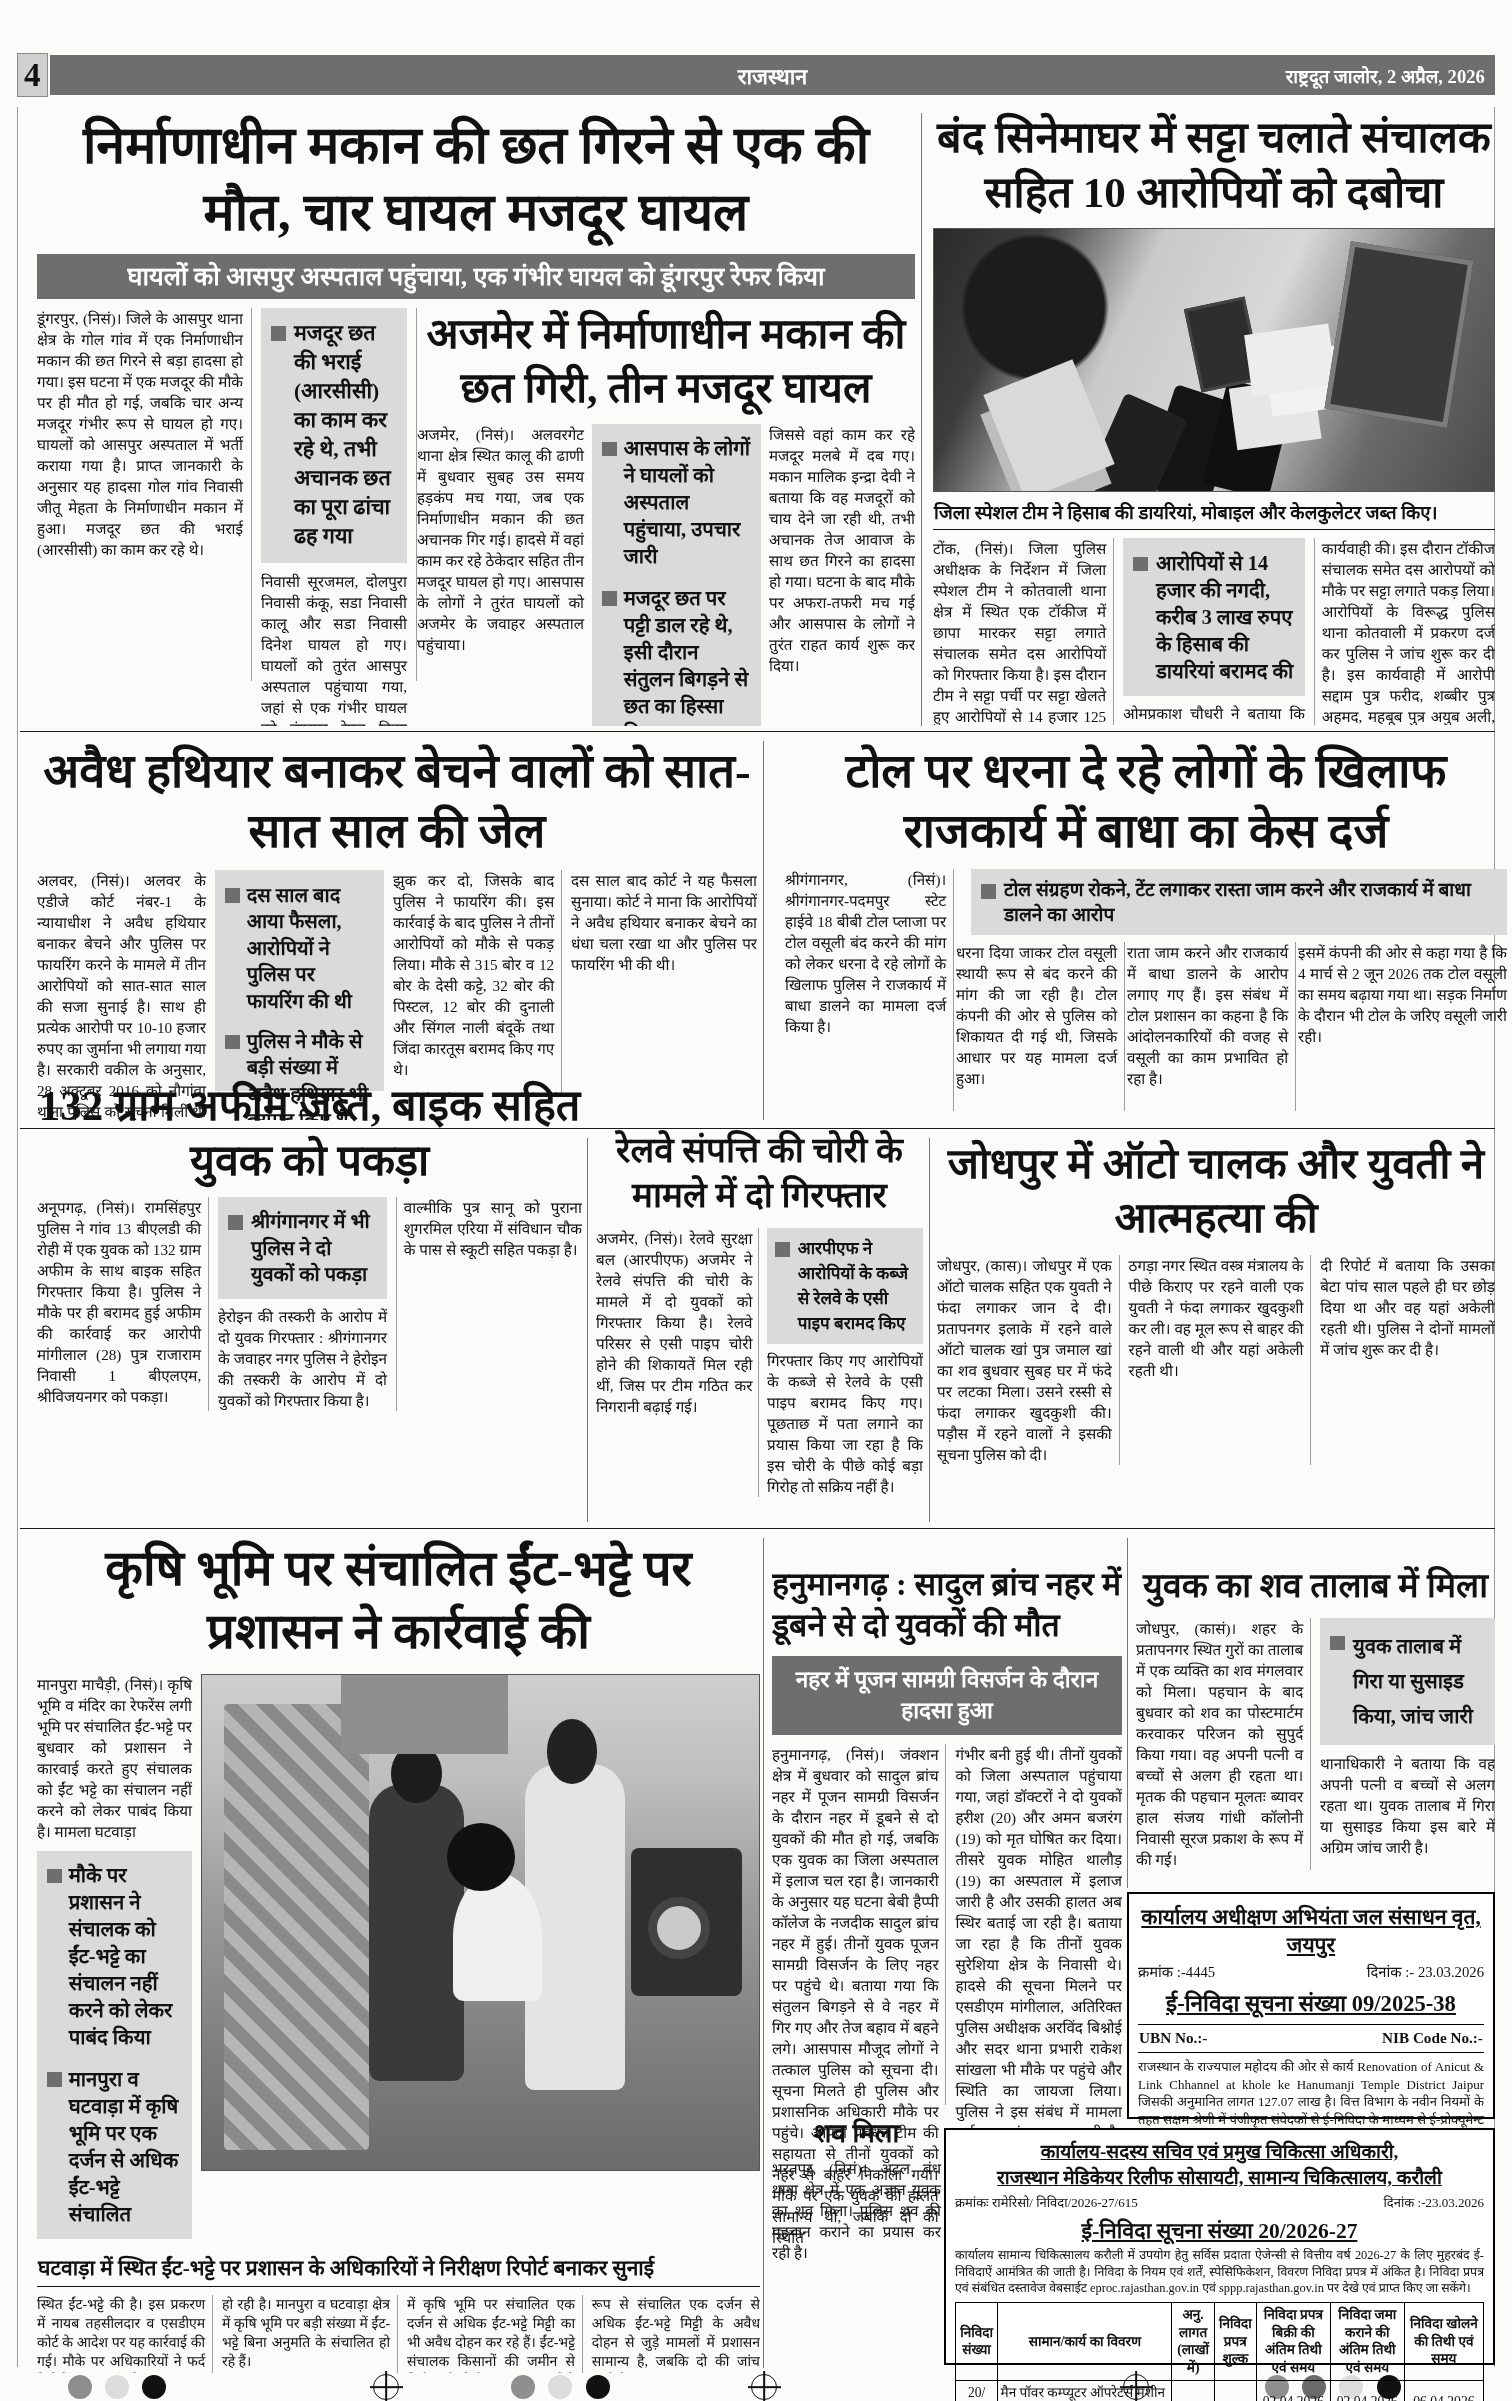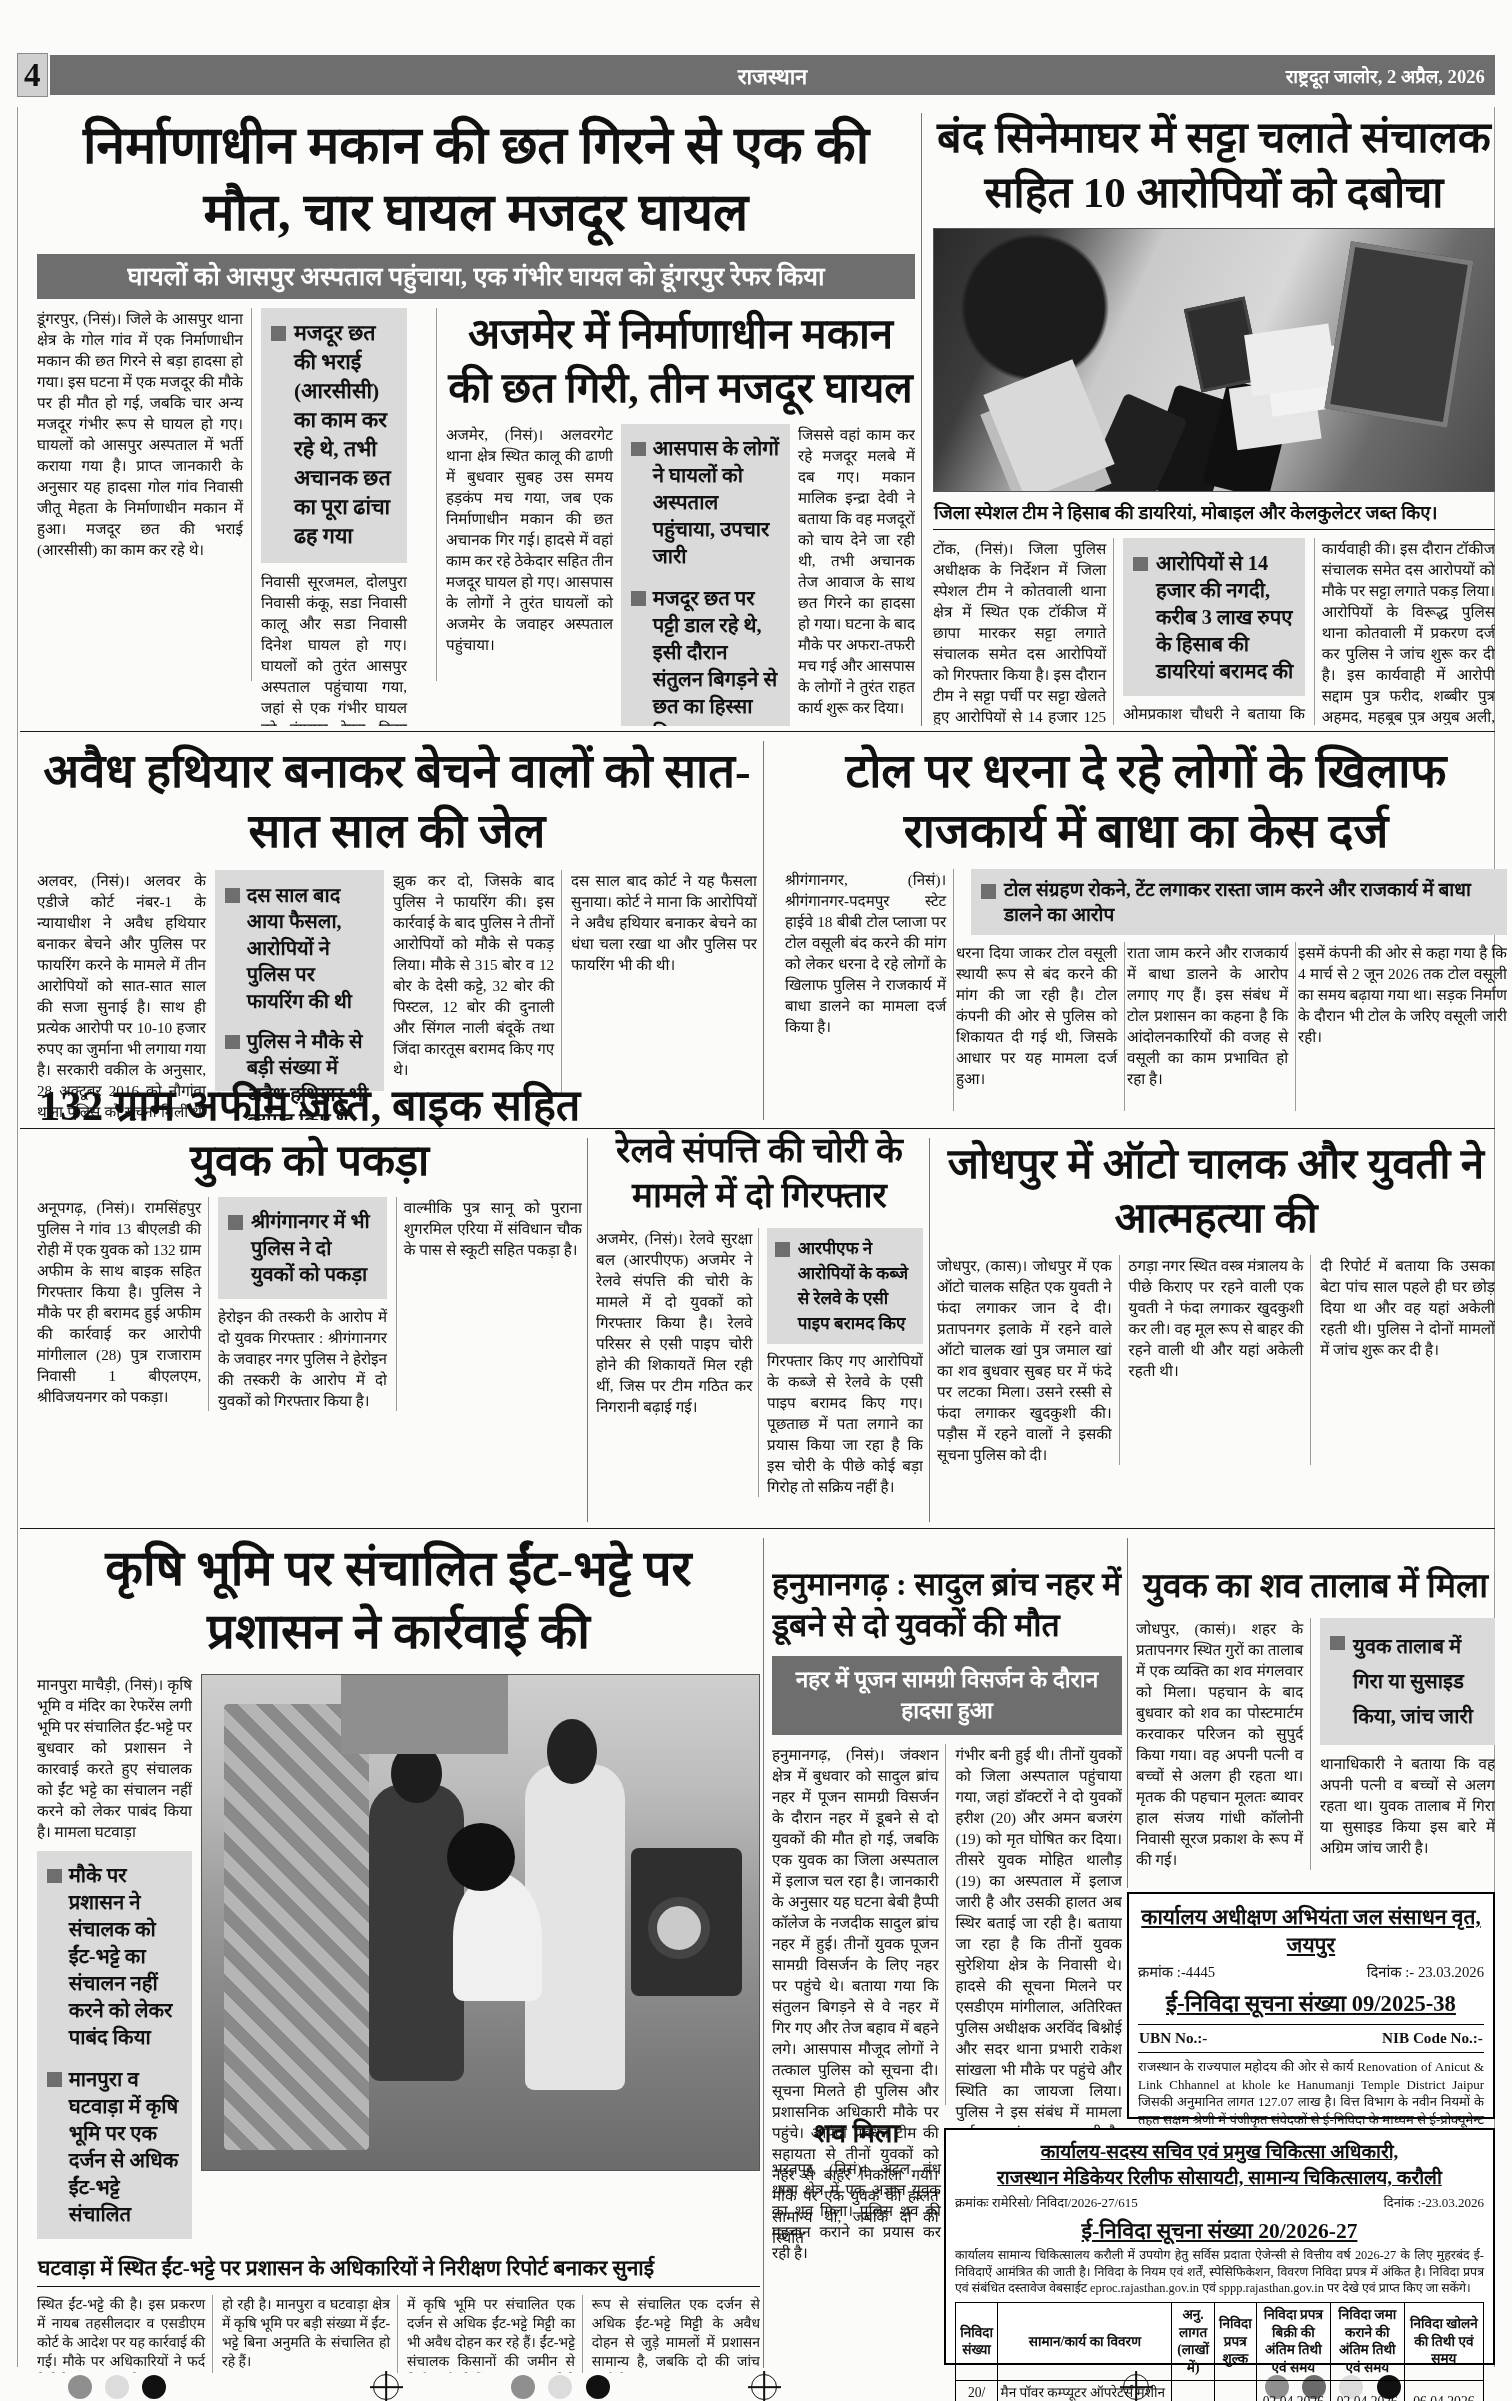--- a/index.html
+++ b/index.html
@@ -71,21 +71,21 @@
     <div class="cols" style="margin-top:9px;gap:9px;height:373px;">
       <div class="bodytxt colrule" style="width:215px;padding-right:8px;">डूंगरपुर, (निसं)। जिले के आसपुर थाना क्षेत्र के गोल गांव में एक निर्माणाधीन मकान की छत गिरने से बड़ा हादसा हो गया। इस घटना में एक मजदूर की मौके पर ही मौत हो गई, जबकि चार अन्य मजदूर गंभीर रूप से घायल हो गए। घायलों को आसपुर अस्पताल में भर्ती कराया गया है। प्राप्त जानकारी के अनुसार यह हादसा गोल गांव निवासी जीतू मेहता के निर्माणाधीन मकान में हुआ। मजदूर छत की भराई (आरसीसी) का काम कर रहे थे।</div>
       <div style="width:146px;">
         <div class="pq" style="min-height:217px;">
           <span class="sq"></span>
           <span class="pqtxt">मजदूर छत की भराई (आरसीसी) का काम कर रहे थे, तभी अचानक छत का पूरा ढांचा ढह गया</span>
         </div>
         <div class="bodytxt" style="margin-top:8px;">निवासी सूरजमल, दोलपुरा निवासी कंकू, सडा निवासी कालू और सडा निवासी दिनेश घायल हो गए। घायलों को तुरंत आसपुर अस्पताल पहुंचाया गया, जहां से एक गंभीर घायल को डूंगरपुर रेफर किया गया।</div>
       </div>
 
-      <div style="flex:1;border-left:0.6px solid #9c9c9c;padding-left:9px;margin-left:20px;">
+      <div style="flex:1;border-left:0.6px solid #9c9c9c;">
         <div class="hl" style="font-size:42px;">अजमेर में निर्माणाधीन मकान की छत गिरी, तीन मजदूर घायल</div>
         <div class="cols" style="margin-top:8px;gap:8px;">
           <div class="bodytxt" style="width:167px;">अजमेर, (निसं)। अलवरगेट थाना क्षेत्र स्थित कालू की ढाणी में बुधवार सुबह उस समय हड़कंप मच गया, जब एक निर्माणाधीन मकान की छत अचानक गिर गई। हादसे में वहां काम कर रहे ठेकेदार सहित तीन मजदूर घायल हो गए। आसपास के लोगों ने तुरंत घायलों को अजमेर के जवाहर अस्पताल पहुंचाया।</div>
           <div class="pq" style="width:169px;flex-direction:column;gap:14.7px;">
             <div style="display:flex;gap:6.8px;">
               <span class="sq"></span>
               <span class="pqtxt" style="font-size:20.3px;line-height:27px;">आसपास के लोगों ने घायलों को अस्पताल पहुंचाया, उपचार जारी</span>
             </div>
             <div style="display:flex;gap:6.8px;">
               <span class="sq"></span>

